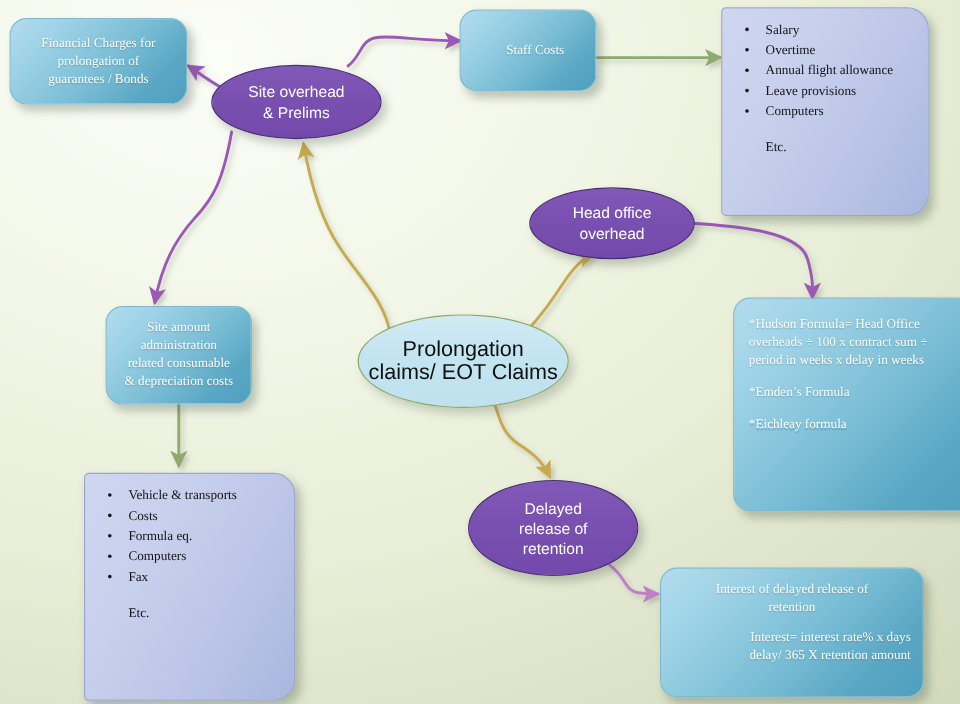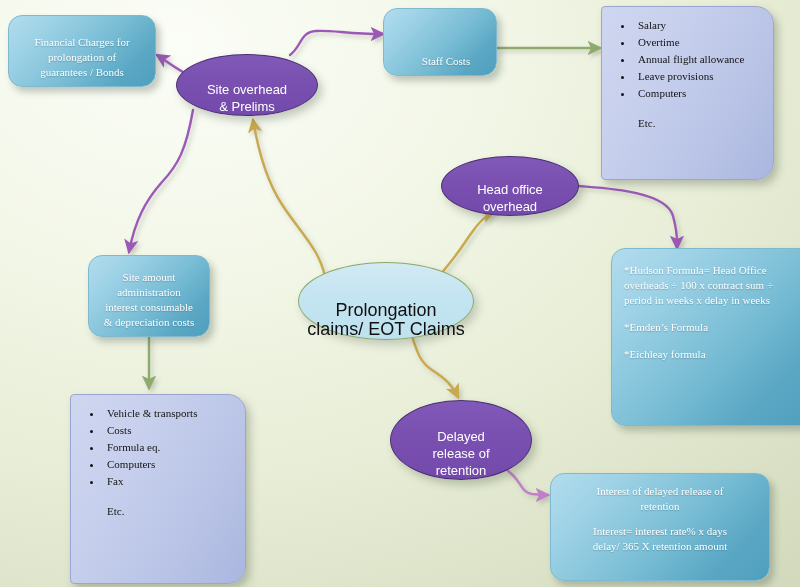--- a/index.html
+++ b/index.html
@@ -23,21 +23,21 @@
     left: 0; top: 0;
     width: 800px; height: 587px;
     pointer-events: none;
   }
 
   
   .node {
     position: absolute;
     box-sizing: border-box;
     display: flex;
-    align-items: flex-end;
+    align-items: center;
     justify-content: center;
     text-align: center;
   }
 
   
   .box-teal {
     border-radius: 14px;
     background: linear-gradient(135deg, #b2dced 0%, #9ed2e6 22%, #79bdd5 55%, #5aa7c4 80%, #4f9fbd 100%);
     border: 1px solid #7fb9cf;
     color: #ffffff;
@@ -186,21 +186,21 @@
     <div class="lines">
       <div>Head office</div>
       <div>overhead</div>
     </div>
   </div>
 
   <div class="node box-teal" style="left:88px; top:255px; width:122px; height:82px;">
     <div class="lines">
       <div>Site amount</div>
       <div>administration</div>
-      <div>interest consumable</div>
+      <div>related consumable</div>
       <div>&amp; depreciation costs</div>
     </div>
   </div>
 
   <div class="node ellipse-lightblue" style="left:298px; top:262px; width:176px; height:78px;">
     <div class="lines">
       <div>Prolongation</div>
       <div>claims/ EOT Claims</div>
     </div>
   </div>
@@ -228,19 +228,19 @@
       <div>release of</div>
       <div>retention</div>
     </div>
   </div>
 
   <div class="box-teal" style="position:absolute; left:550px; top:473px; width:198px; height:86px; display:block; padding:10px 10px;">
     <div class="lines" style="text-align:center;">
       <div>Interest of delayed release of</div>
       <div>retention</div>
     </div>
-    <div class="lines" style="margin-top:10px; text-align:center;">
+    <div class="lines" style="margin-top:10px; text-align:right;">
       <div>Interest= interest rate% x days</div>
       <div>delay/ 365 X retention amount</div>
     </div>
   </div>
 
 </div>
 
 </body></html>

